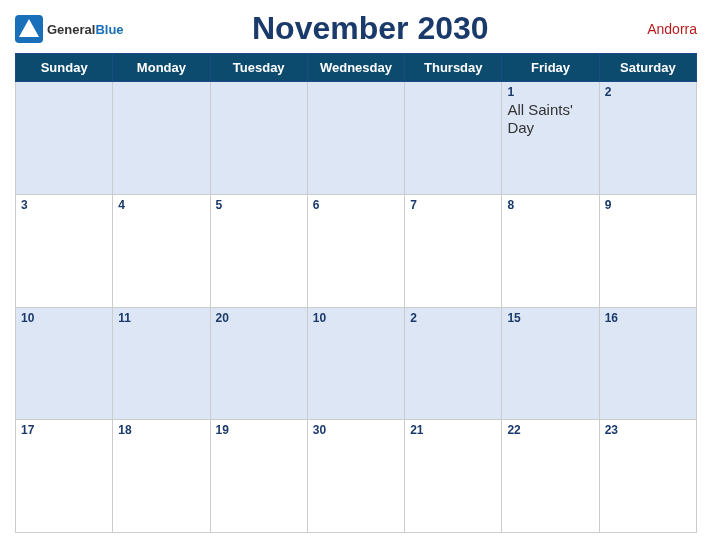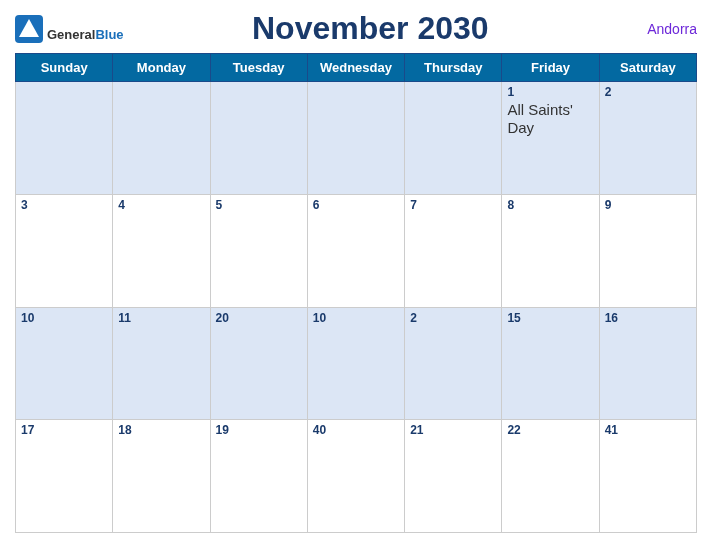--- a/index.html
+++ b/index.html
@@ -17,21 +17,21 @@
       background: #fff;
     }
     .header-row {
       display: flex;
       align-items: center;
       justify-content: space-between;
       margin-bottom: 6px;
     }
     .logo-area {
       display: flex;
-      align-items: flex-end;
+      align-items: center;
       gap: 4px;
     }
     .logo-text-general {
       font-size: 13px;
       font-weight: bold;
       color: #333;
     }
     .logo-text-blue {
       font-size: 13px;
       font-weight: bold;
@@ -43,31 +43,31 @@
     }
     .calendar-title {
       font-size: 32px;
       font-weight: bold;
       color: #1a3a6b;
       text-align: center;
       flex: 1;
     }
     .country-label {
       font-size: 14px;
-      color: #6d28d9;
+      color: #b91c1c;
       text-align: right;
       min-width: 80px;
     }
     .calendar-table {
       width: 100%;
       border-collapse: collapse;
       height: 480px;
     }
     .calendar-table thead tr th {
-      background-color: #0369a1;
+      background-color: #0c4a6e;
       color: #fff;
       font-size: 13px;
       font-weight: bold;
       text-align: center;
       padding: 6px 4px;
       border: 1px solid #1a4a8a;
     }
     .calendar-table tbody tr td {
       border: 1px solid #ccc;
       vertical-align: top;
@@ -194,27 +194,27 @@
           <td>
             <span class="day-number">17</span>
           </td>
           <td>
             <span class="day-number">18</span>
           </td>
           <td>
             <span class="day-number">19</span>
           </td>
           <td>
-            <span class="day-number">40</span>
+            <span class="day-number">30</span>
           </td>
           <td>
             <span class="day-number">21</span>
           </td>
           <td>
             <span class="day-number">22</span>
           </td>
           <td>
-            <span class="day-number">41</span>
+            <span class="day-number">23</span>
           </td>
         </tr>
       </tbody>
   </table>
 </div>
 
 </body></html>

